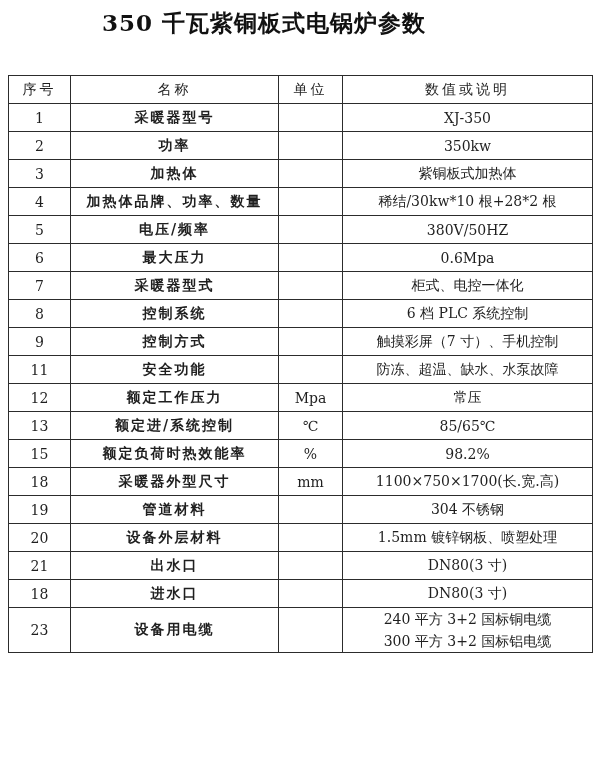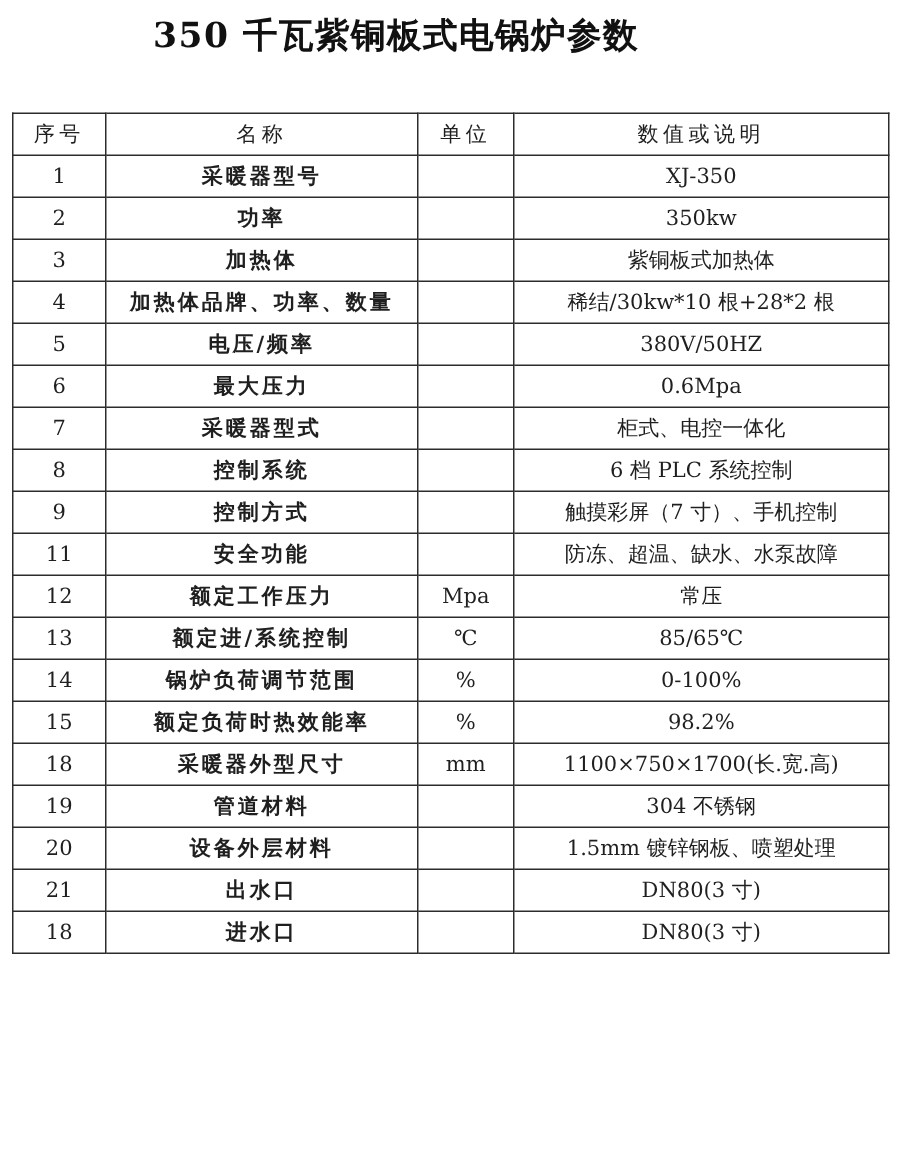--- a/index.html
+++ b/index.html
@@ -148,26 +148,20 @@
         <td>Mpa</td>
         <td class="value-cell">常压</td>
       </tr>
       <tr>
         <td>13</td>
         <td class="name-cell">额定进/系统控制</td>
         <td>℃</td>
         <td class="value-cell">85/65℃</td>
       </tr>
       <tr>
-        <td>14</td>
-        <td class="name-cell">锅炉负荷调节范围</td>
-        <td>%</td>
-        <td class="value-cell">0-100%</td>
-      </tr>
-      <tr>
         <td>15</td>
         <td class="name-cell">额定负荷时热效能率</td>
         <td>%</td>
         <td class="value-cell">98.2%</td>
       </tr>
       <tr>
         <td>18</td>
         <td class="name-cell">采暖器外型尺寸</td>
         <td>mm</td>
         <td class="value-cell">1100×750×1700(长.宽.高)</td>
@@ -189,14 +183,23 @@
         <td class="name-cell">出水口</td>
         <td></td>
         <td class="value-cell">DN80(3 寸)</td>
       </tr>
       <tr>
         <td>18</td>
         <td class="name-cell">进水口</td>
         <td></td>
         <td class="value-cell">DN80(3 寸)</td>
       </tr>
+      <tr>
+        <td>23</td>
+        <td class="name-cell">设备用电缆</td>
+        <td></td>
+        <td class="value-cell">
+          <div>240 平方 3+2 国标铜电缆</div>
+          <div>300 平方 3+2 国标铝电缆</div>
+        </td>
+      </tr>
     </tbody>
 </table>
 
 </body></html>

